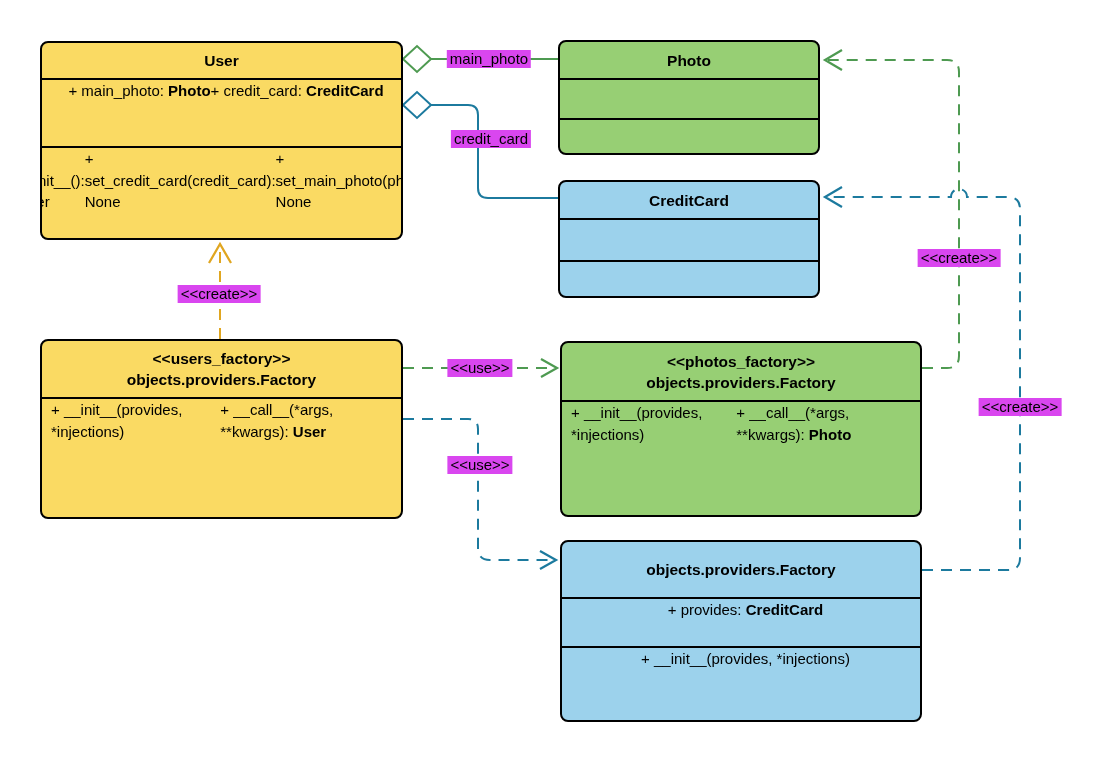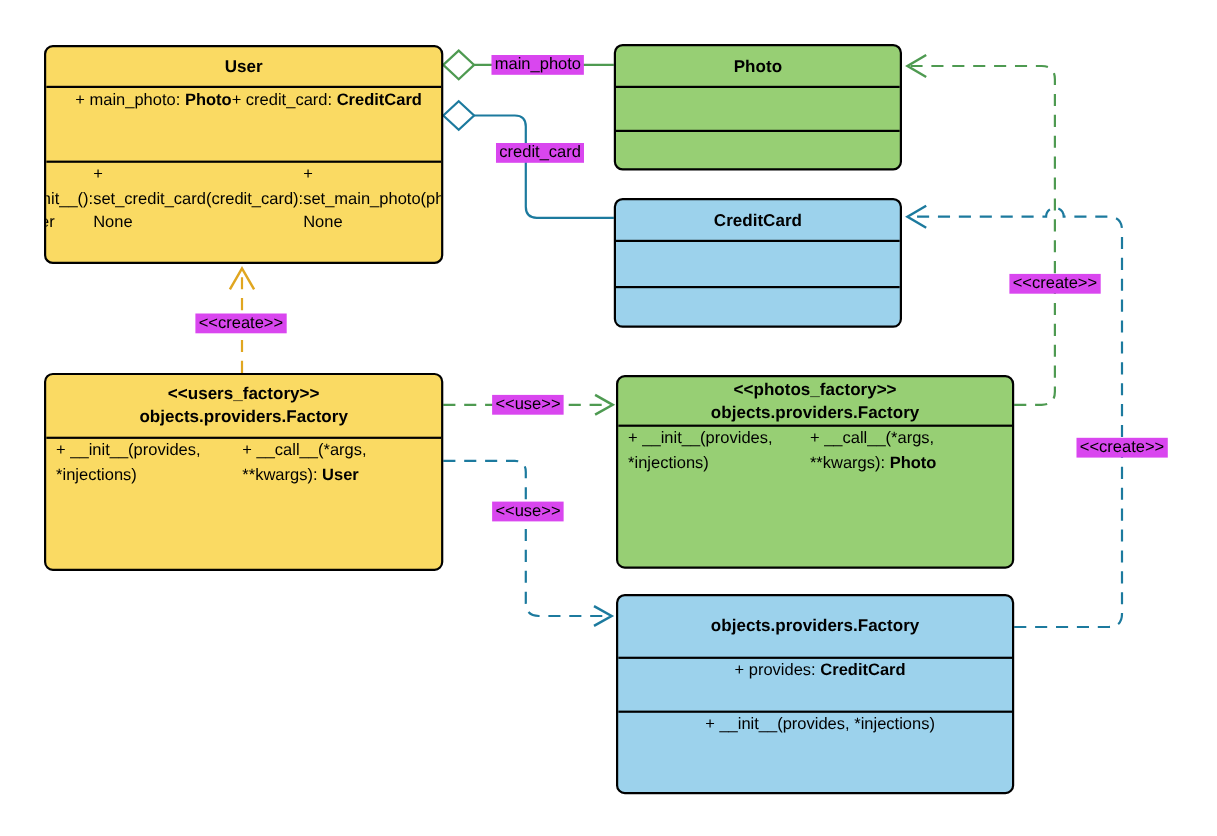--- a/index.html
+++ b/index.html
@@ -97,21 +97,21 @@
       <span>&lt;&lt;users_factory&gt;&gt;</span>
       <span>objects.providers.Factory</span>
     </div>
     <div class="sec grow">
       <div class="row"><span>+ __init__(provides, *injections)</span><b></b></div>
       <div class="row"><span>+ __call__(*args, **kwargs): </span><b>User</b></div>
     </div>
   </div>
 
   <div class="cls green" style="left:560px;top:341px;width:362px;height:176px">
-    <div class="titlebox" style="height:43px">
+    <div class="titlebox" style="height:57px">
       <span>&lt;&lt;photos_factory&gt;&gt;</span>
       <span>objects.providers.Factory</span>
     </div>
     <div class="sec grow">
       <div class="row"><span>+ __init__(provides, *injections)</span><b></b></div>
       <div class="row"><span>+ __call__(*args, **kwargs): </span><b>Photo</b></div>
     </div>
   </div>
 
   <div class="cls blue" style="left:560px;top:540px;width:362px;height:182px">

